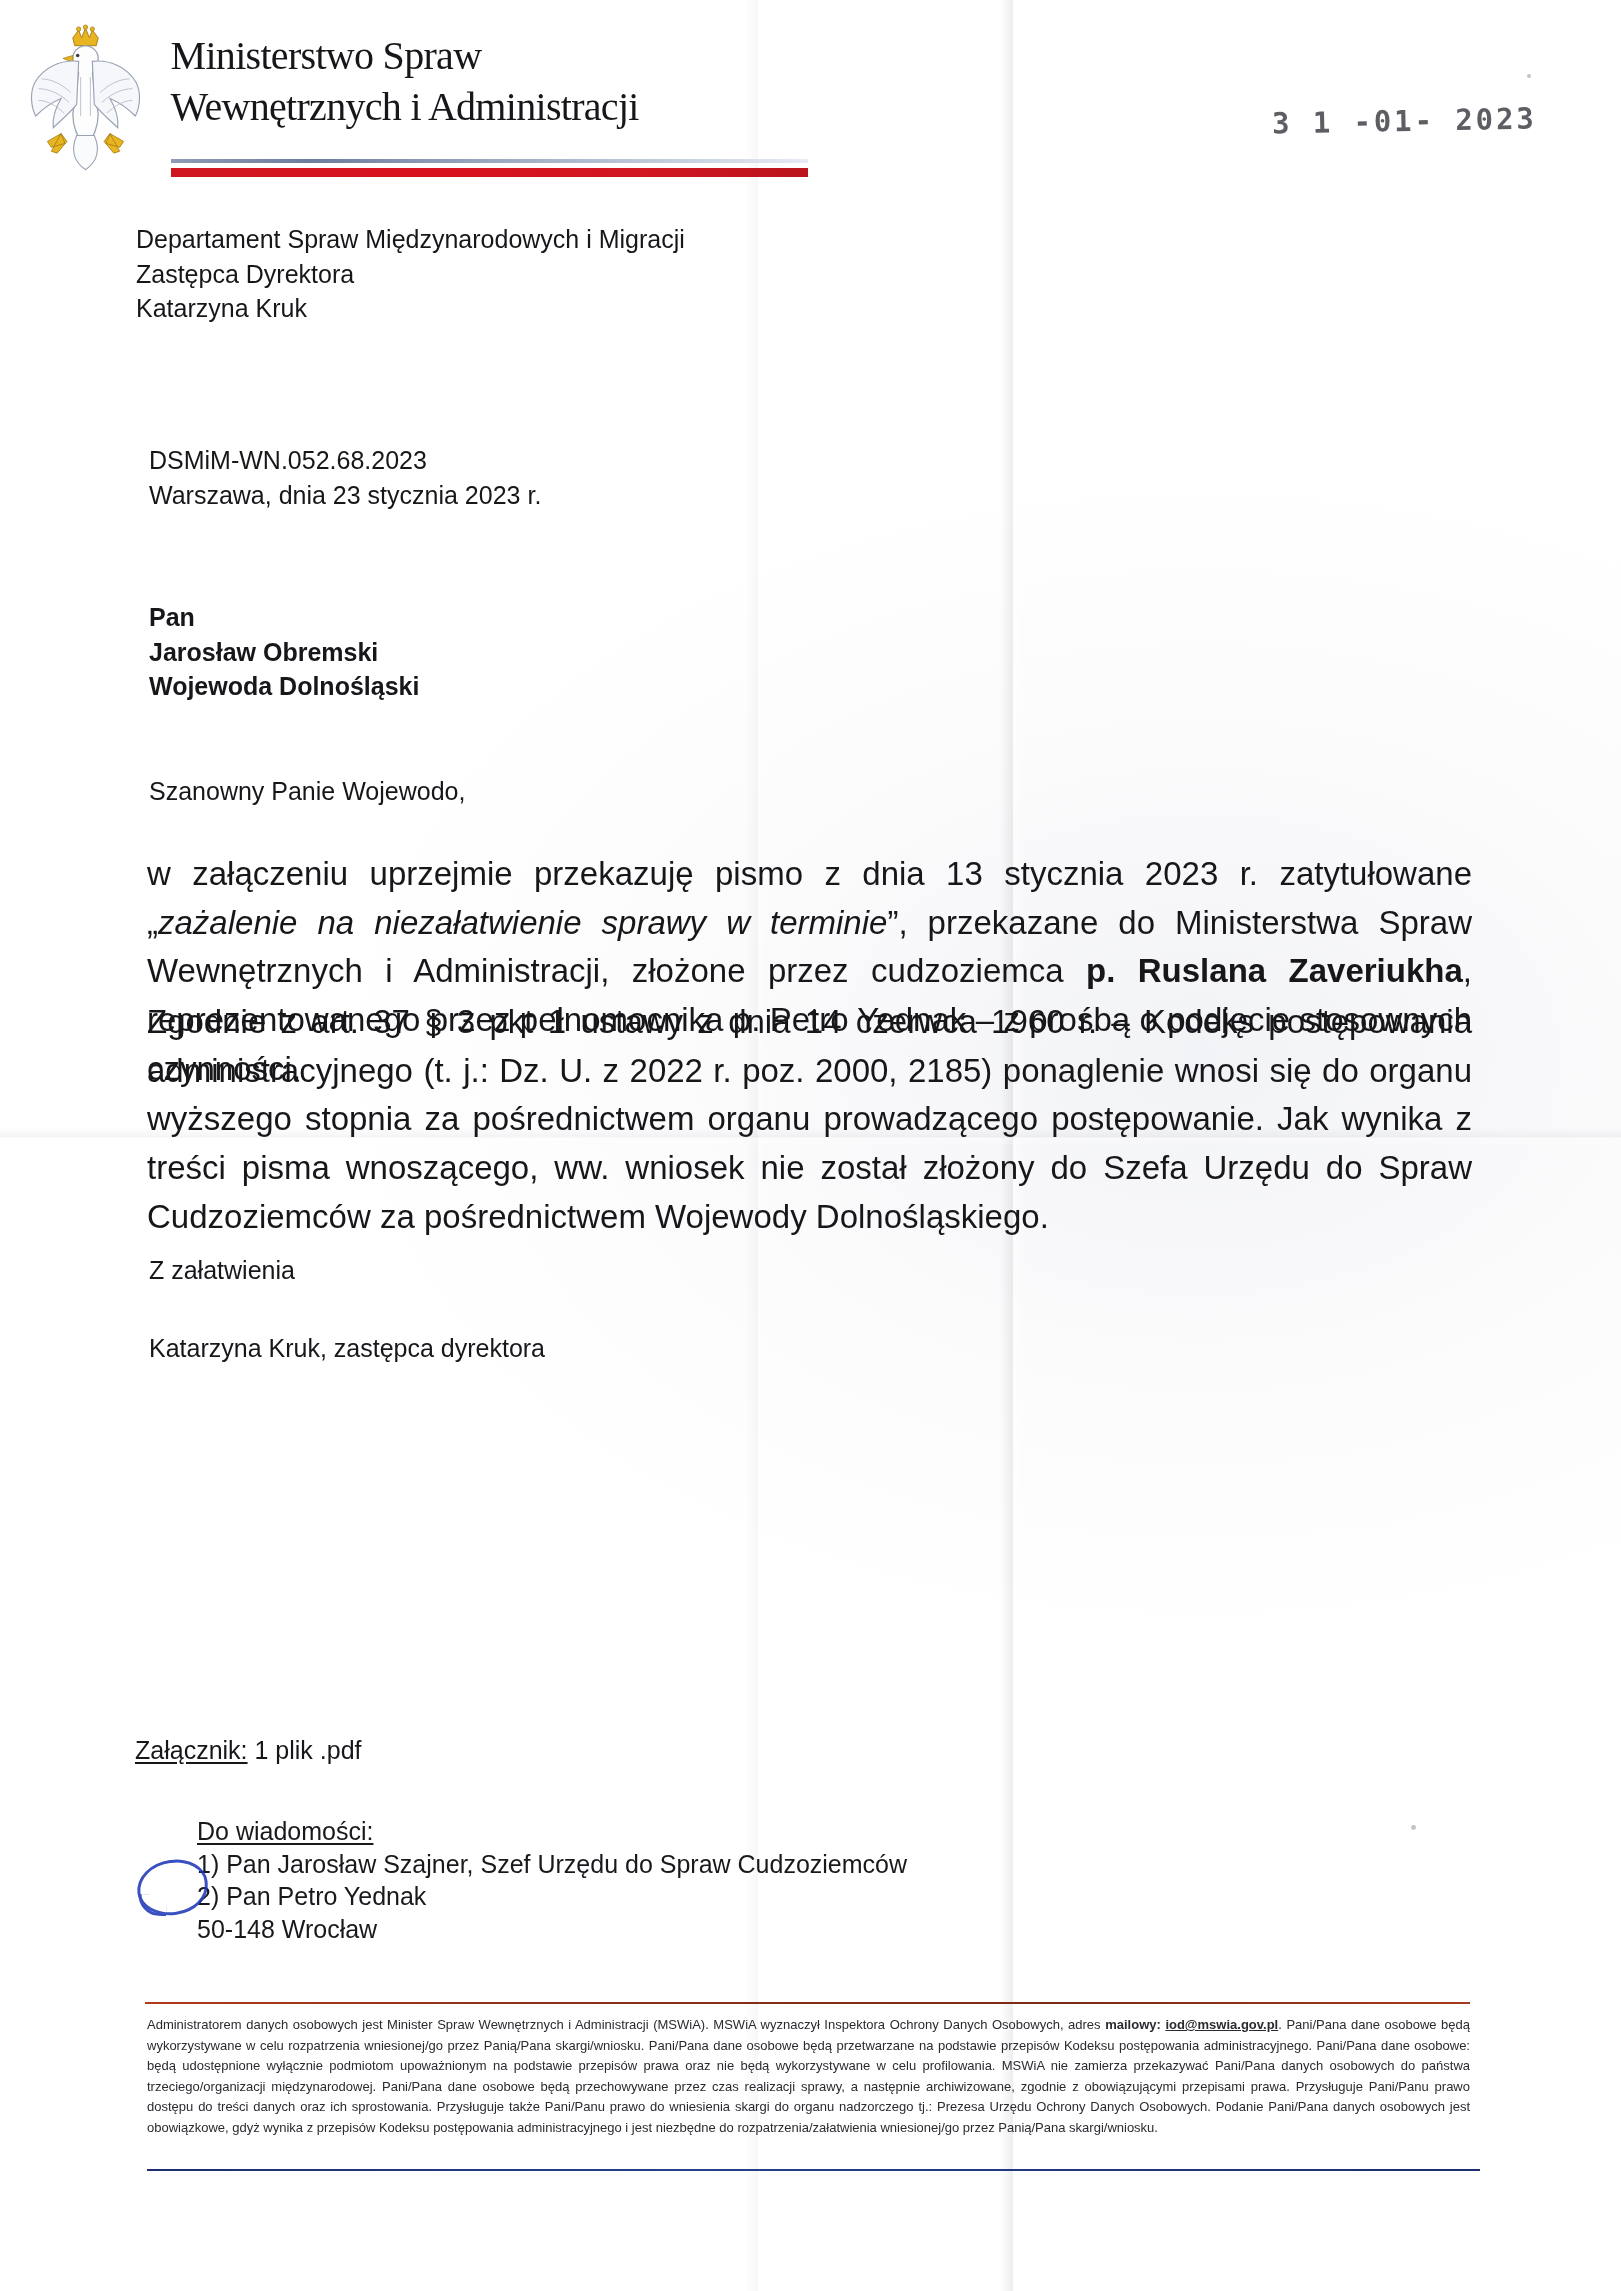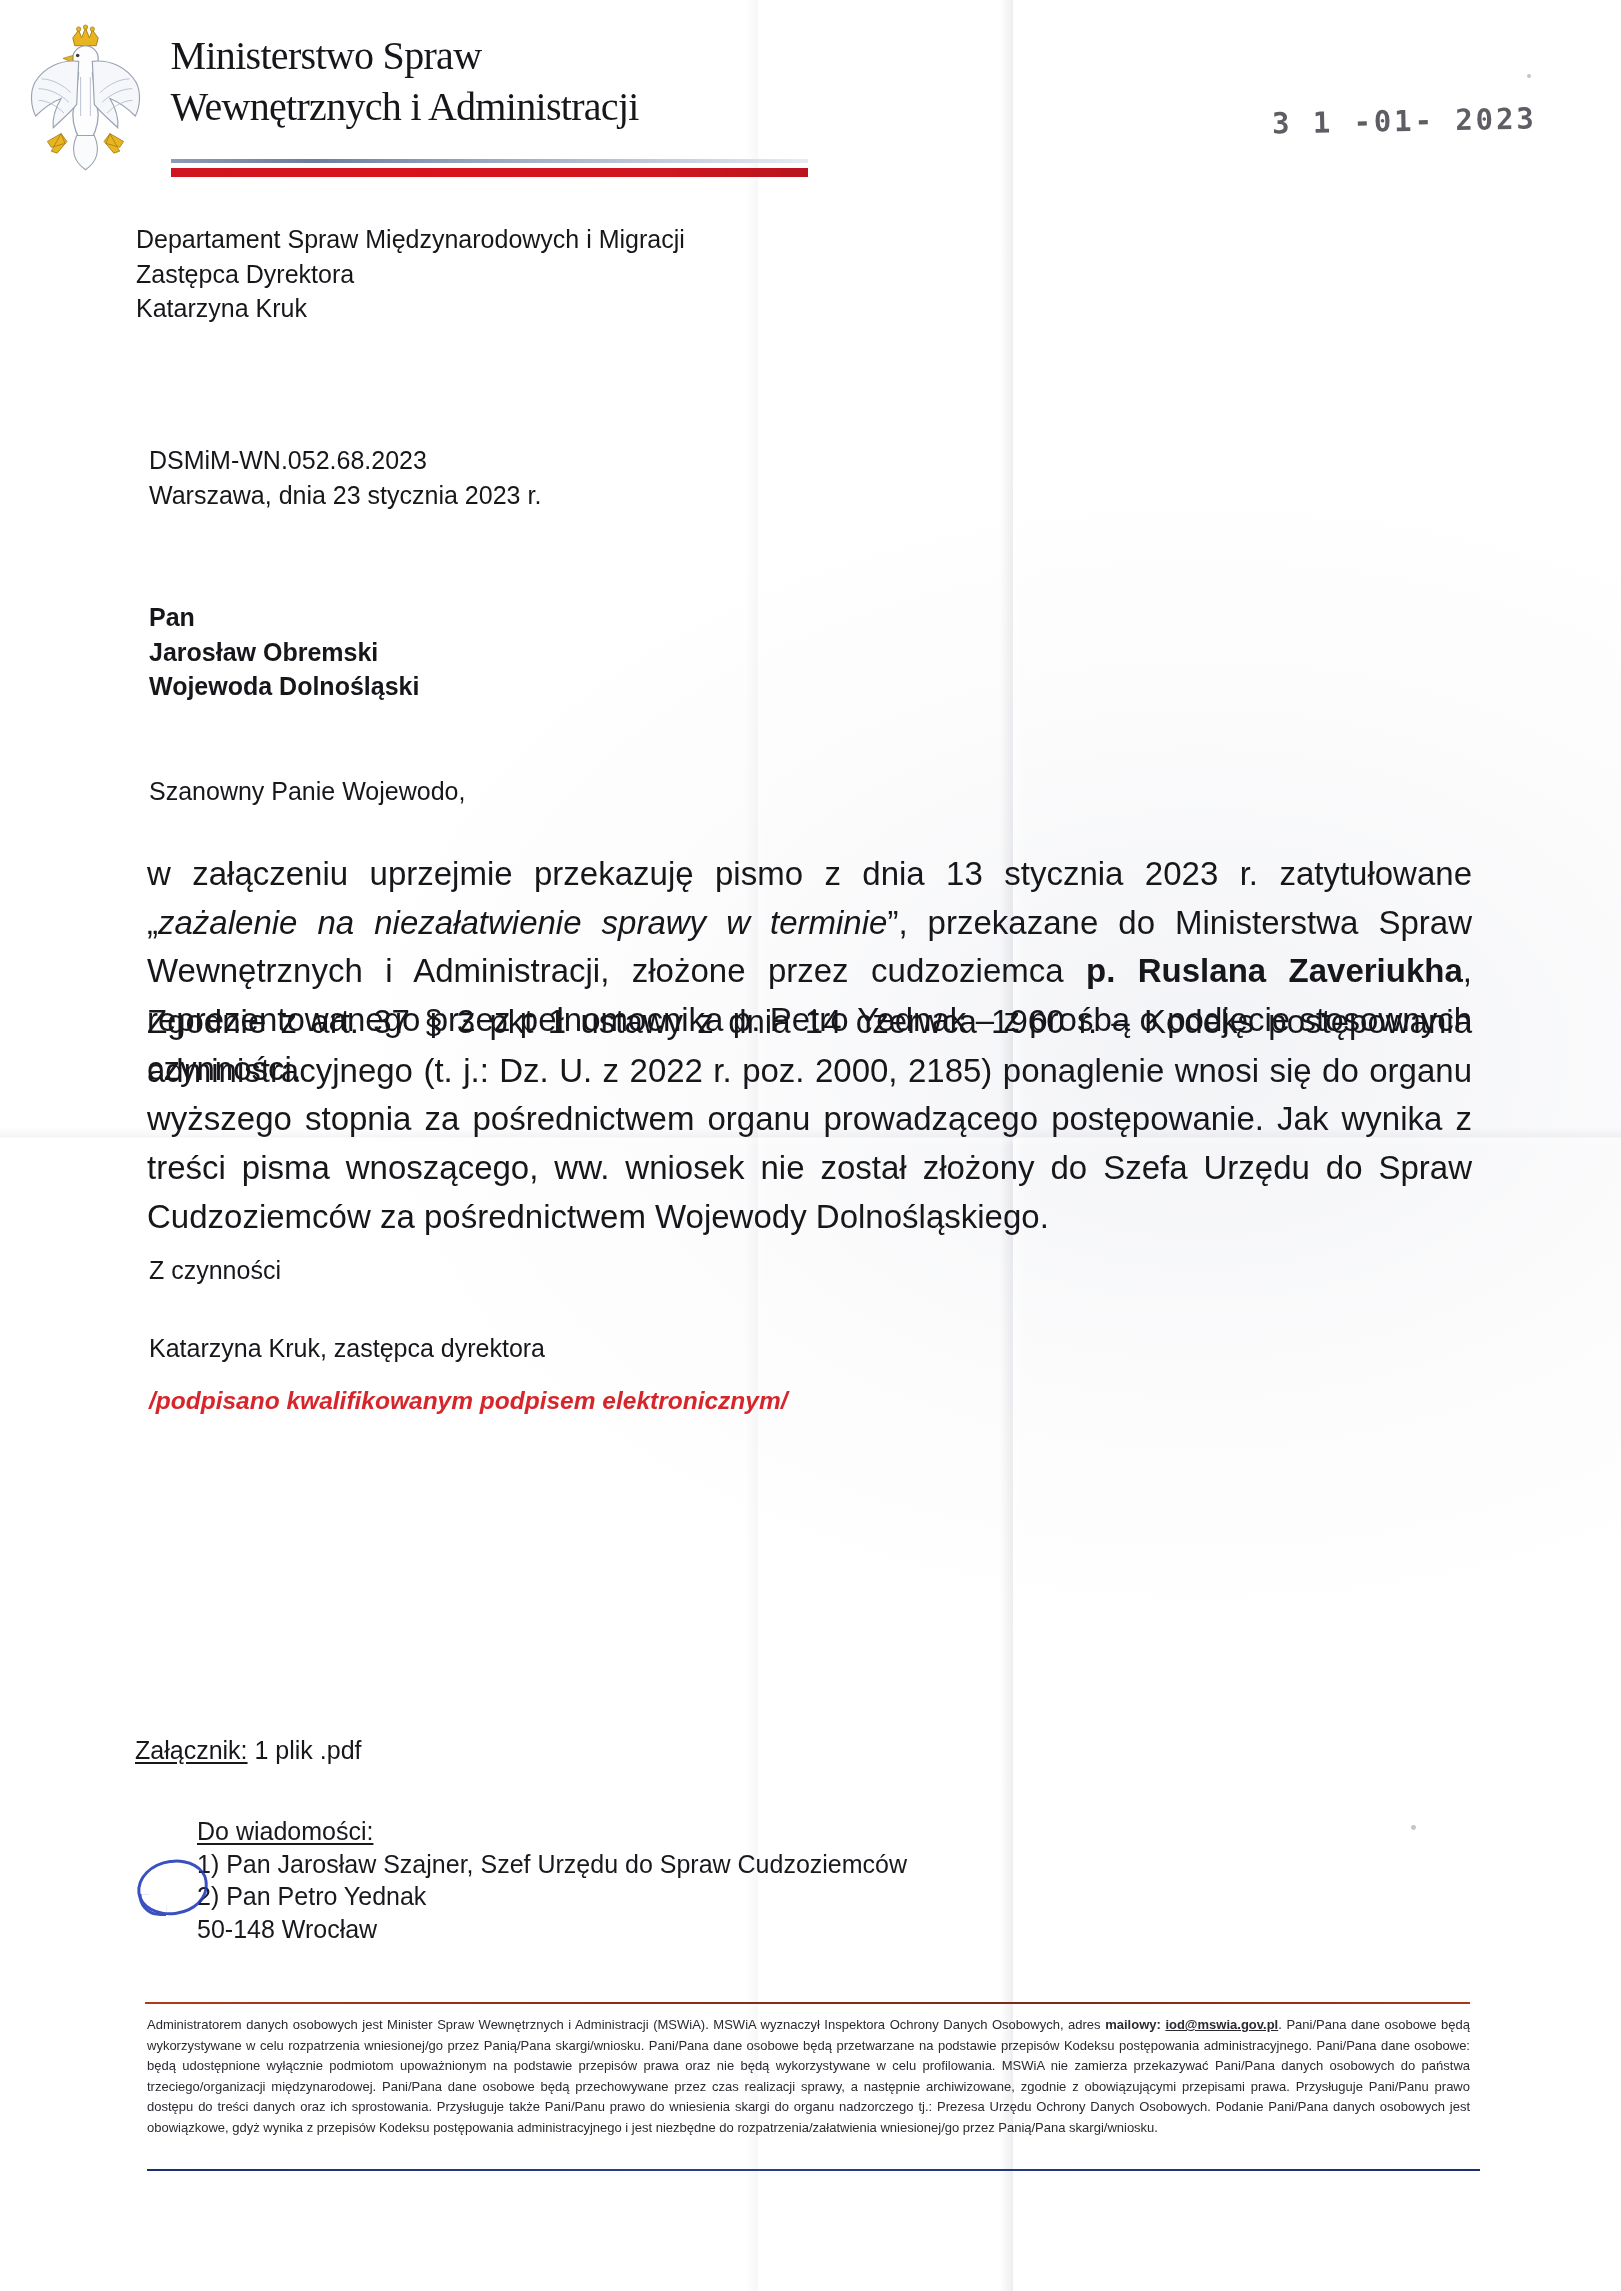--- a/index.html
+++ b/index.html
@@ -266,26 +266,25 @@
     <div class="t">Szanowny Panie Wojewodo,</div>
   </div>
 
   <div class="blk body-para" id="para-1">
     <span>w załączeniu uprzejmie przekazuję pismo z dnia 13 stycznia 2023 r. zatytułowane </span><span>„</span><em>zażalenie na niezałatwienie sprawy w terminie</em><span>”</span><span>, przekazane do Ministerstwa Spraw Wewnętrznych i Administracji, złożone przez cudzoziemca </span><b>p. Ruslana Zaveriukha</b><span>, reprezentowanego przez pełnomocnika p. Petro Yednak – z prośbą o podjęcie stosownych czynności.</span>
   </div>
 
   <div class="blk body-para" id="para-2">Zgodnie z art. 37 § 3 pkt 1 ustawy z dnia 14 czerwca 1960 r. – Kodeks postępowania administracyjnego (t. j.: Dz. U. z 2022 r. poz. 2000, 2185) ponaglenie wnosi się do organu wyższego stopnia za pośrednictwem organu prowadzącego postępowanie. Jak wynika z treści pisma wnoszącego, ww. wniosek nie został złożony do Szefa Urzędu do Spraw Cudzoziemców za pośrednictwem Wojewody Dolnośląskiego.</div>
 
   <div class="blk" id="closing">
-    <div class="t">Z czynności</div>
+    <div class="t">Z załatwienia</div>
   </div>
   <div class="blk" id="signature">
     <div class="t">Katarzyna Kruk, zastępca dyrektora</div>
   </div>
-  <div class="blk" id="esign">/podpisano kwalifikowanym podpisem elektronicznym/</div>
 
   <div class="blk" id="attachment">
     <span class="t u-head">Załącznik:</span><span class="t"> 1 plik .pdf</span>
   </div>
 
   <div class="blk" id="cc-block">
     <div class="cc-line u-head">Do wiadomości:</div>
     <div class="cc-line">1) Pan Jarosław Szajner, Szef Urzędu do Spraw Cudzoziemców</div>
     <div class="cc-line">2) Pan Petro Yednak</div>
     <div class="cc-line">50-148 Wrocław</div>

